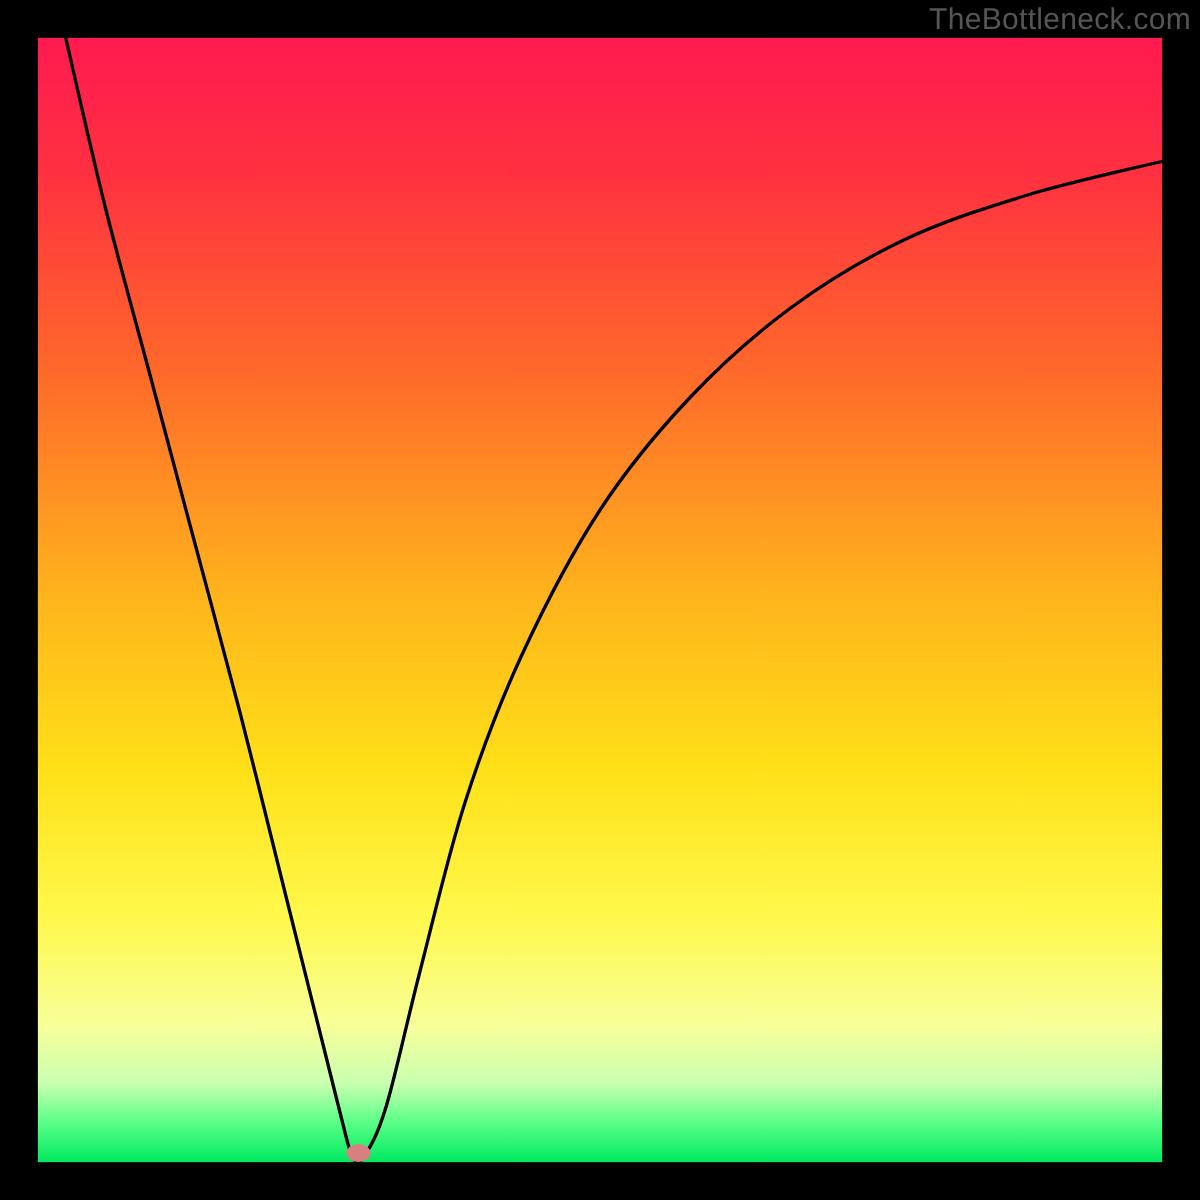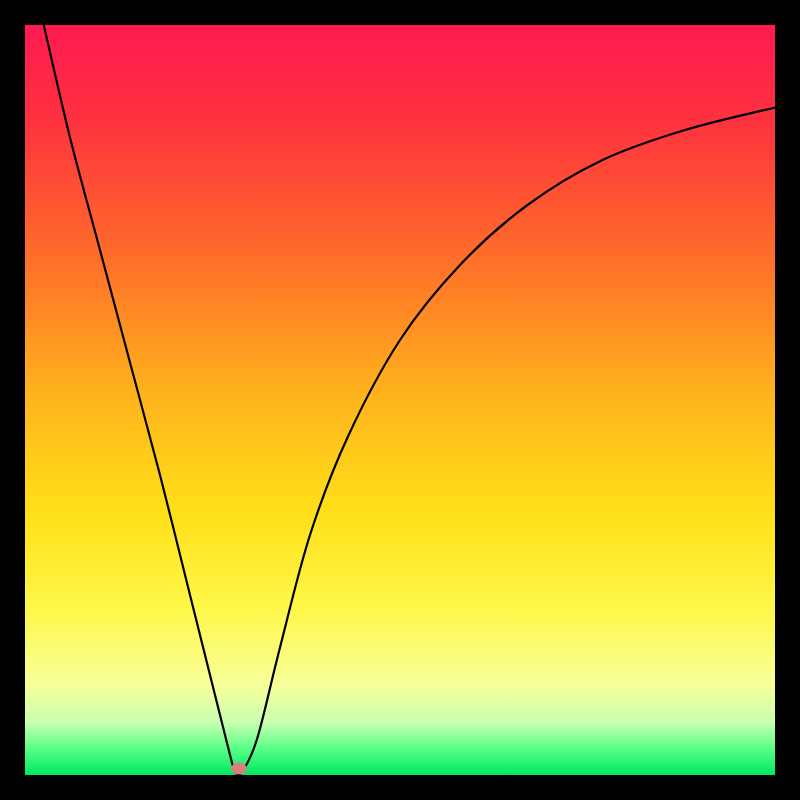--- a/index.html
+++ b/index.html
@@ -74,13 +74,14 @@
             <stop offset="100%" stop-color="#00e860"></stop>
           </linearGradient>
       </defs>
       <rect x="0" y="0" width="750" height="750" fill="url(#bg-grad)"></rect>
     </svg>
     <svg class="curve-layer" width="750" height="750" viewBox="0 0 750 750" preserveAspectRatio="none">
       <path id="curve-path" fill="none" stroke="#000" stroke-width="2.2" stroke-linecap="round" stroke-linejoin="round" d="M 18.75 0.00 C 23.13 18.75, 35.63 75.00, 45.00 112.50 C 54.38 150.00, 65.00 187.50, 75.00 225.00 C 85.00 262.50, 95.00 300.00, 105.00 337.50 C 115.00 375.00, 125.00 411.25, 135.00 450.00 C 145.00 488.75, 156.25 535.00, 165.00 570.00 C 173.75 605.00, 181.25 635.00, 187.50 660.00 C 193.75 685.00, 198.75 705.63, 202.50 720.00 C 206.25 734.38, 207.50 741.88, 210.00 746.25 C 212.50 750.63, 213.75 751.88, 217.50 746.25 C 221.25 740.63, 226.25 733.13, 232.50 712.50 C 238.75 691.88, 246.25 656.25, 255.00 622.50 C 263.75 588.75, 273.75 545.00, 285.00 510.00 C 296.25 475.00, 307.50 445.00, 322.50 412.50 C 337.50 380.00, 356.25 343.75, 375.00 315.00 C 393.75 286.25, 413.75 262.50, 435.00 240.00 C 456.25 217.50, 478.75 197.50, 502.50 180.00 C 526.25 162.50, 551.25 147.50, 577.50 135.00 C 603.75 122.50, 631.25 113.75, 660.00 105.00 C 688.75 96.25, 735.00 86.25, 750.00 82.50"></path>
     </svg>
     <div class="marker" id="min-marker" style="left: 213.75px; top: 746.25px; background: rgb(216, 128, 128);"></div>
   </div>
+  <div class="watermark">TheBottleneck.com</div>
 </div>
 
 </body></html>

